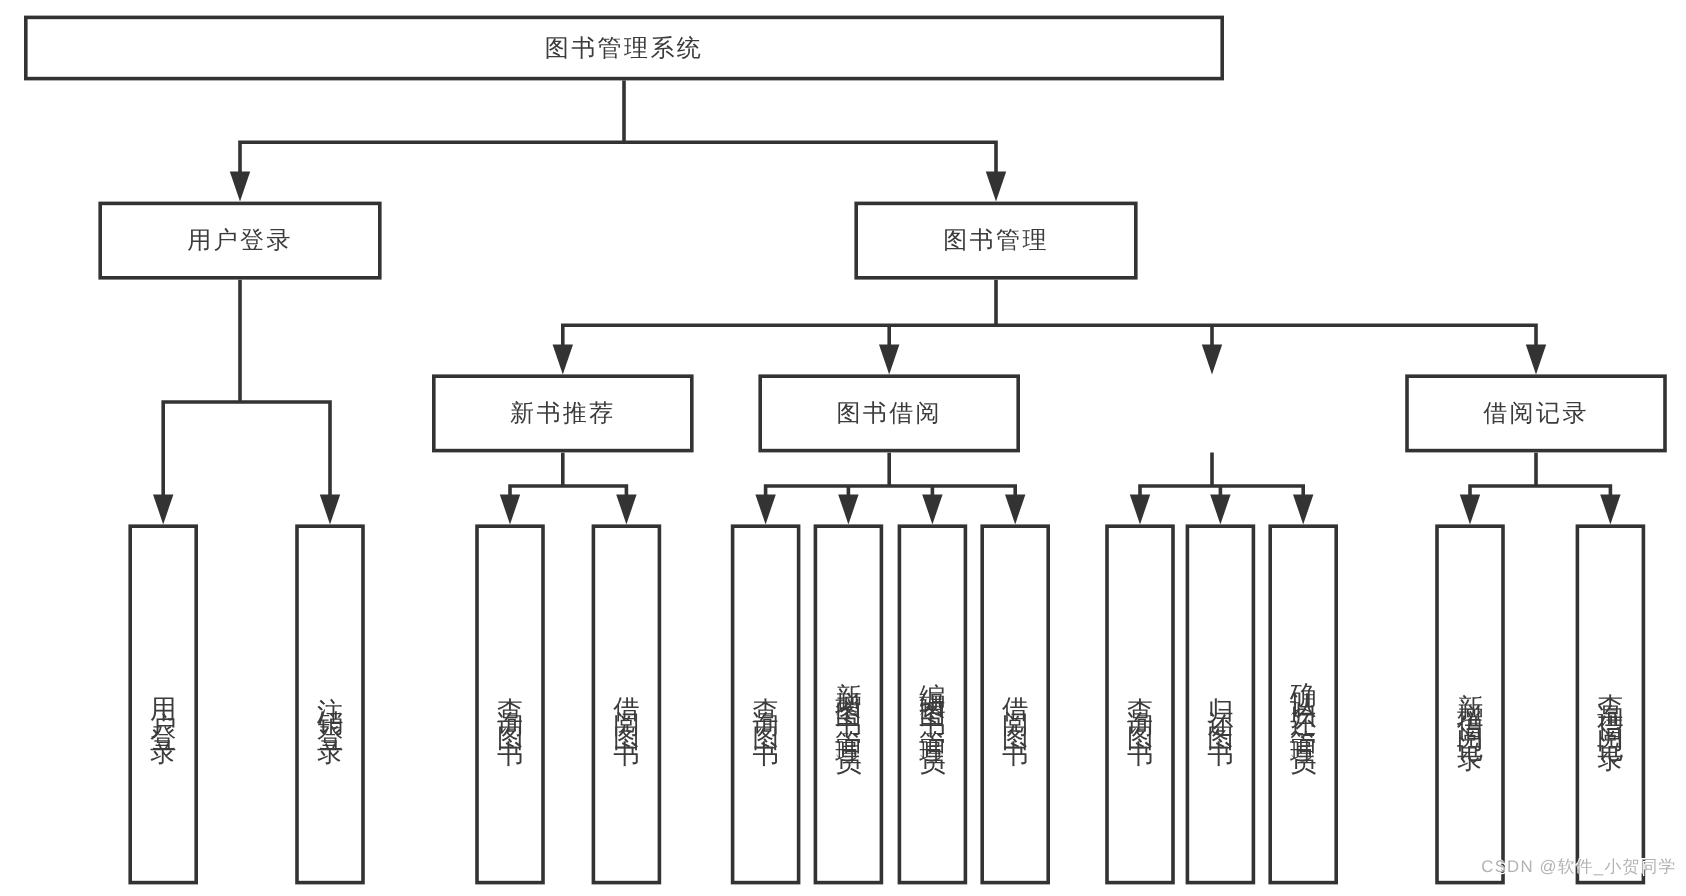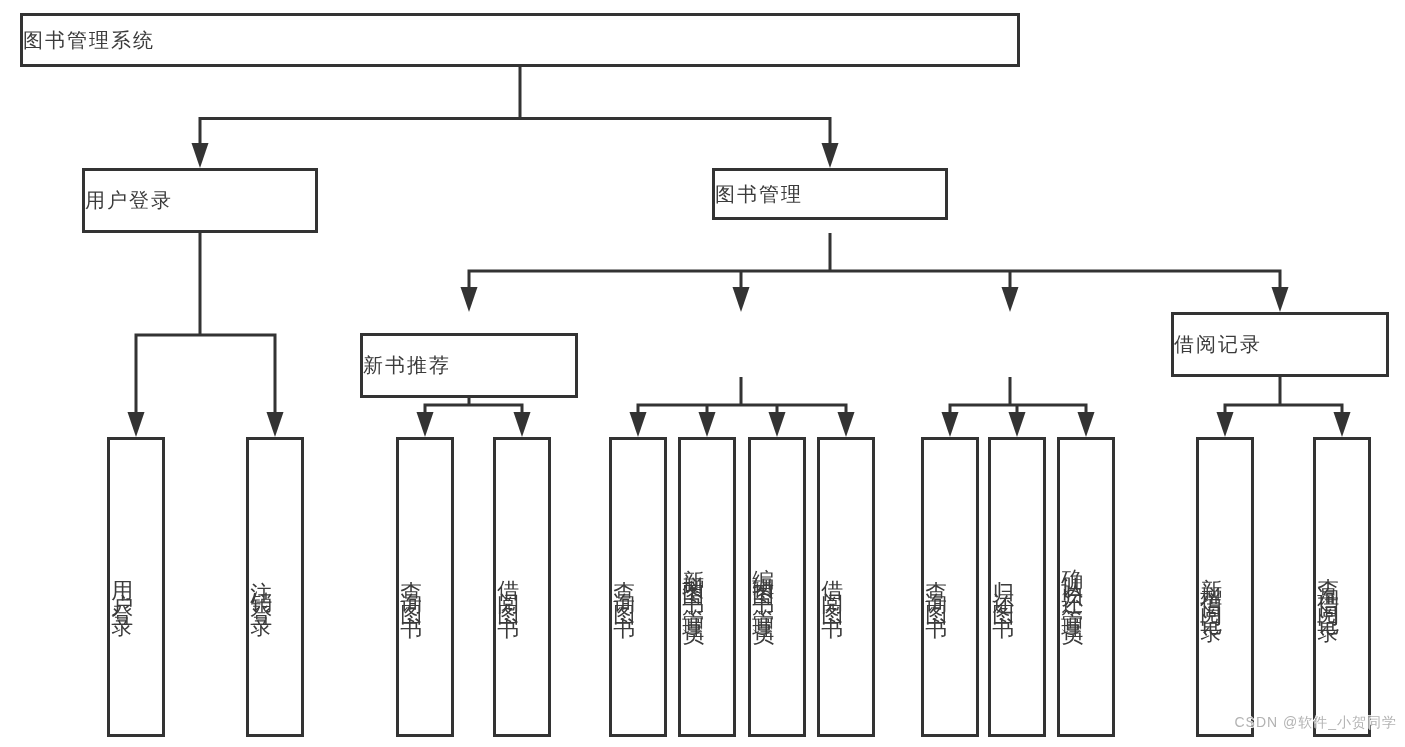--- a/index.html
+++ b/index.html
@@ -22,20 +22,21 @@
     height: 747px;
     pointer-events: none;
   }
   .box {
     position: absolute;
     background: #ffffff;
     border: 3px solid #333333;
     box-sizing: border-box;
     display: flex;
     align-items: center;
+    justify-content: center;
     color: #3b3b3b;
   }
   .hbox { font-size: 20px; letter-spacing: 2px; }
   .vtext {
     writing-mode: vertical-rl;
     font-size: 22px;
     line-height: 1.1;
   }
   .ls12 { letter-spacing: 12px; }
   .ls9  { letter-spacing: 9px; }
@@ -114,26 +115,29 @@
     </g>
   </svg>
 
   <div class="box hbox" style="left:20px; top:13px; width:1000px; height:54px;">
     <span>图书管理系统</span>
   </div>
 
   <div class="box hbox" style="left:82px; top:168px; width:236px; height:65px;">
     <span>用户登录</span>
   </div>
-  <div class="box hbox" style="left:712px; top:168px; width:236px; height:52px;">
+  <div class="box hbox" style="left:712px; top:168px; width:236px; height:65px;">
     <span>图书管理</span>
   </div>
 
-  <div class="box hbox" style="left:360px; top:312px; width:218px; height:65px;margin-top:21px;">
+  <div class="box hbox" style="left:360px; top:312px; width:218px; height:65px;">
     <span>新书推荐</span>
+  </div>
+  <div class="box hbox" style="left:632px; top:312px; width:218px; height:65px;">
+    <span>图书借阅</span>
   </div>
   <div class="box hbox" style="left:1171px; top:312px; width:218px; height:65px;">
     <span>借阅记录</span>
   </div>
 
   <div class="box" style="left:107px; top:437px; width:58px; height:300px;">
     <span class="vtext ls12">用户登录</span>
   </div>
   <div class="box" style="left:246px; top:437px; width:58px; height:300px;">
     <span class="vtext ls12">注销登录</span>

